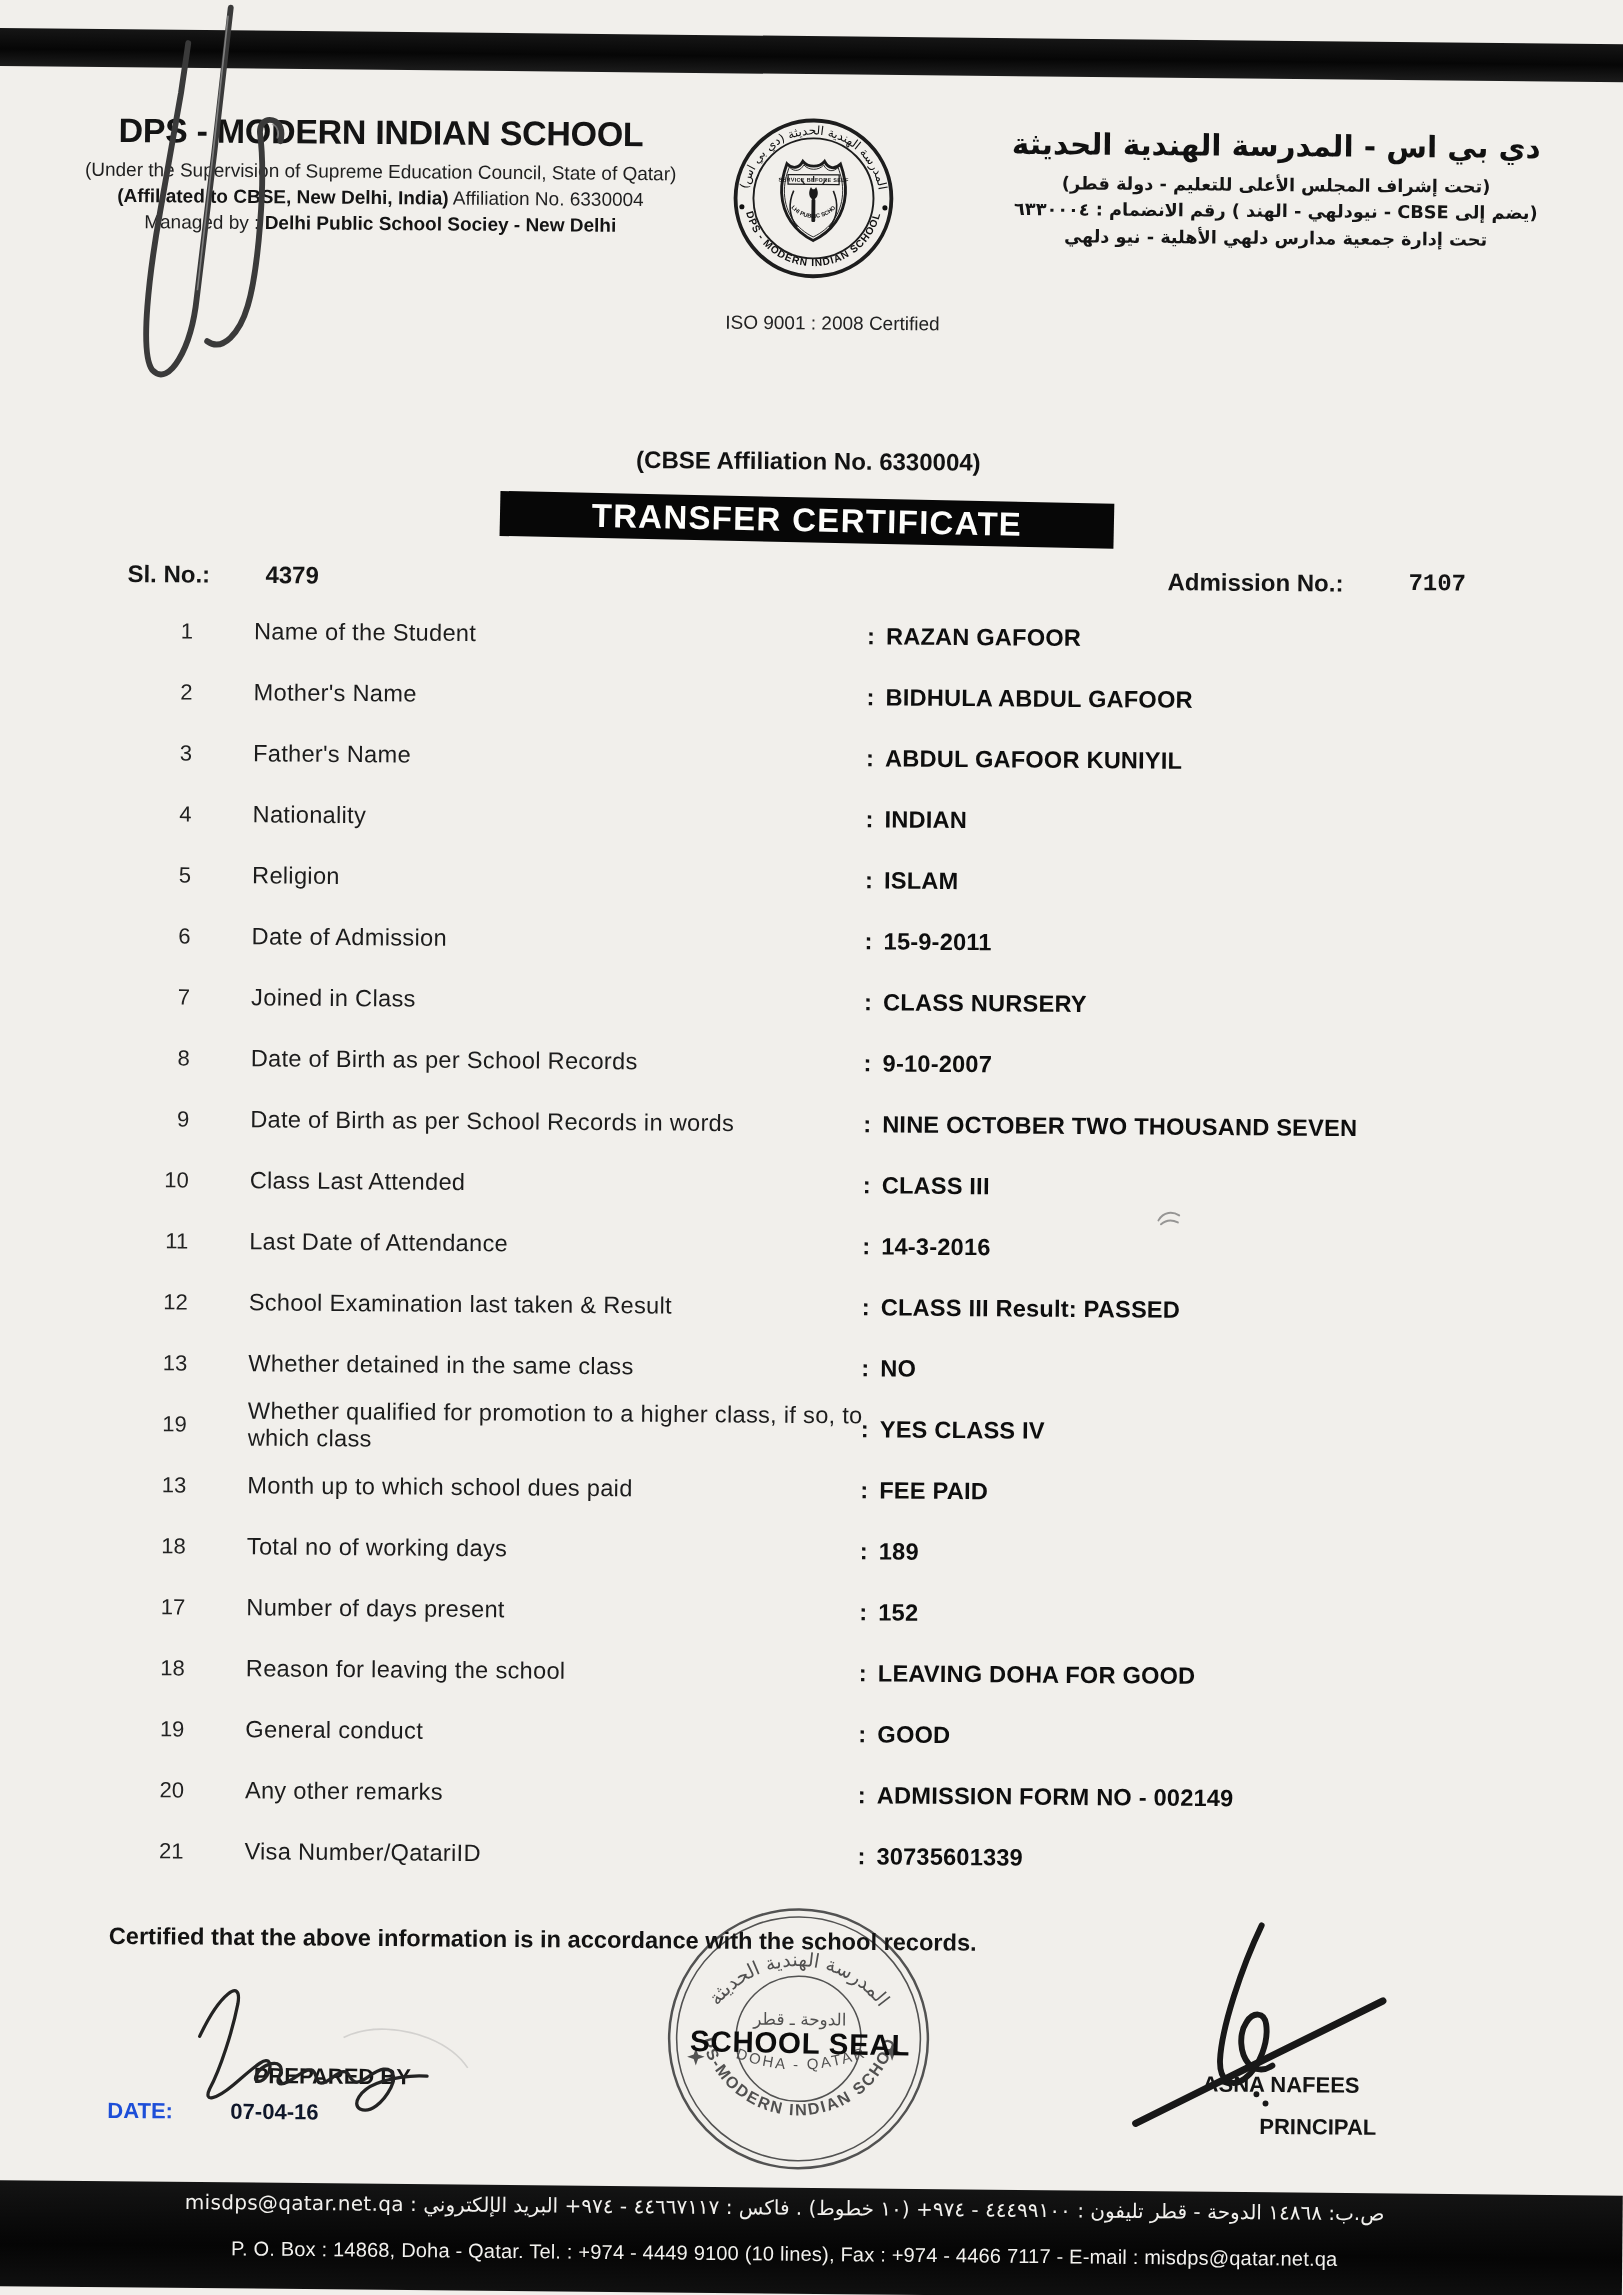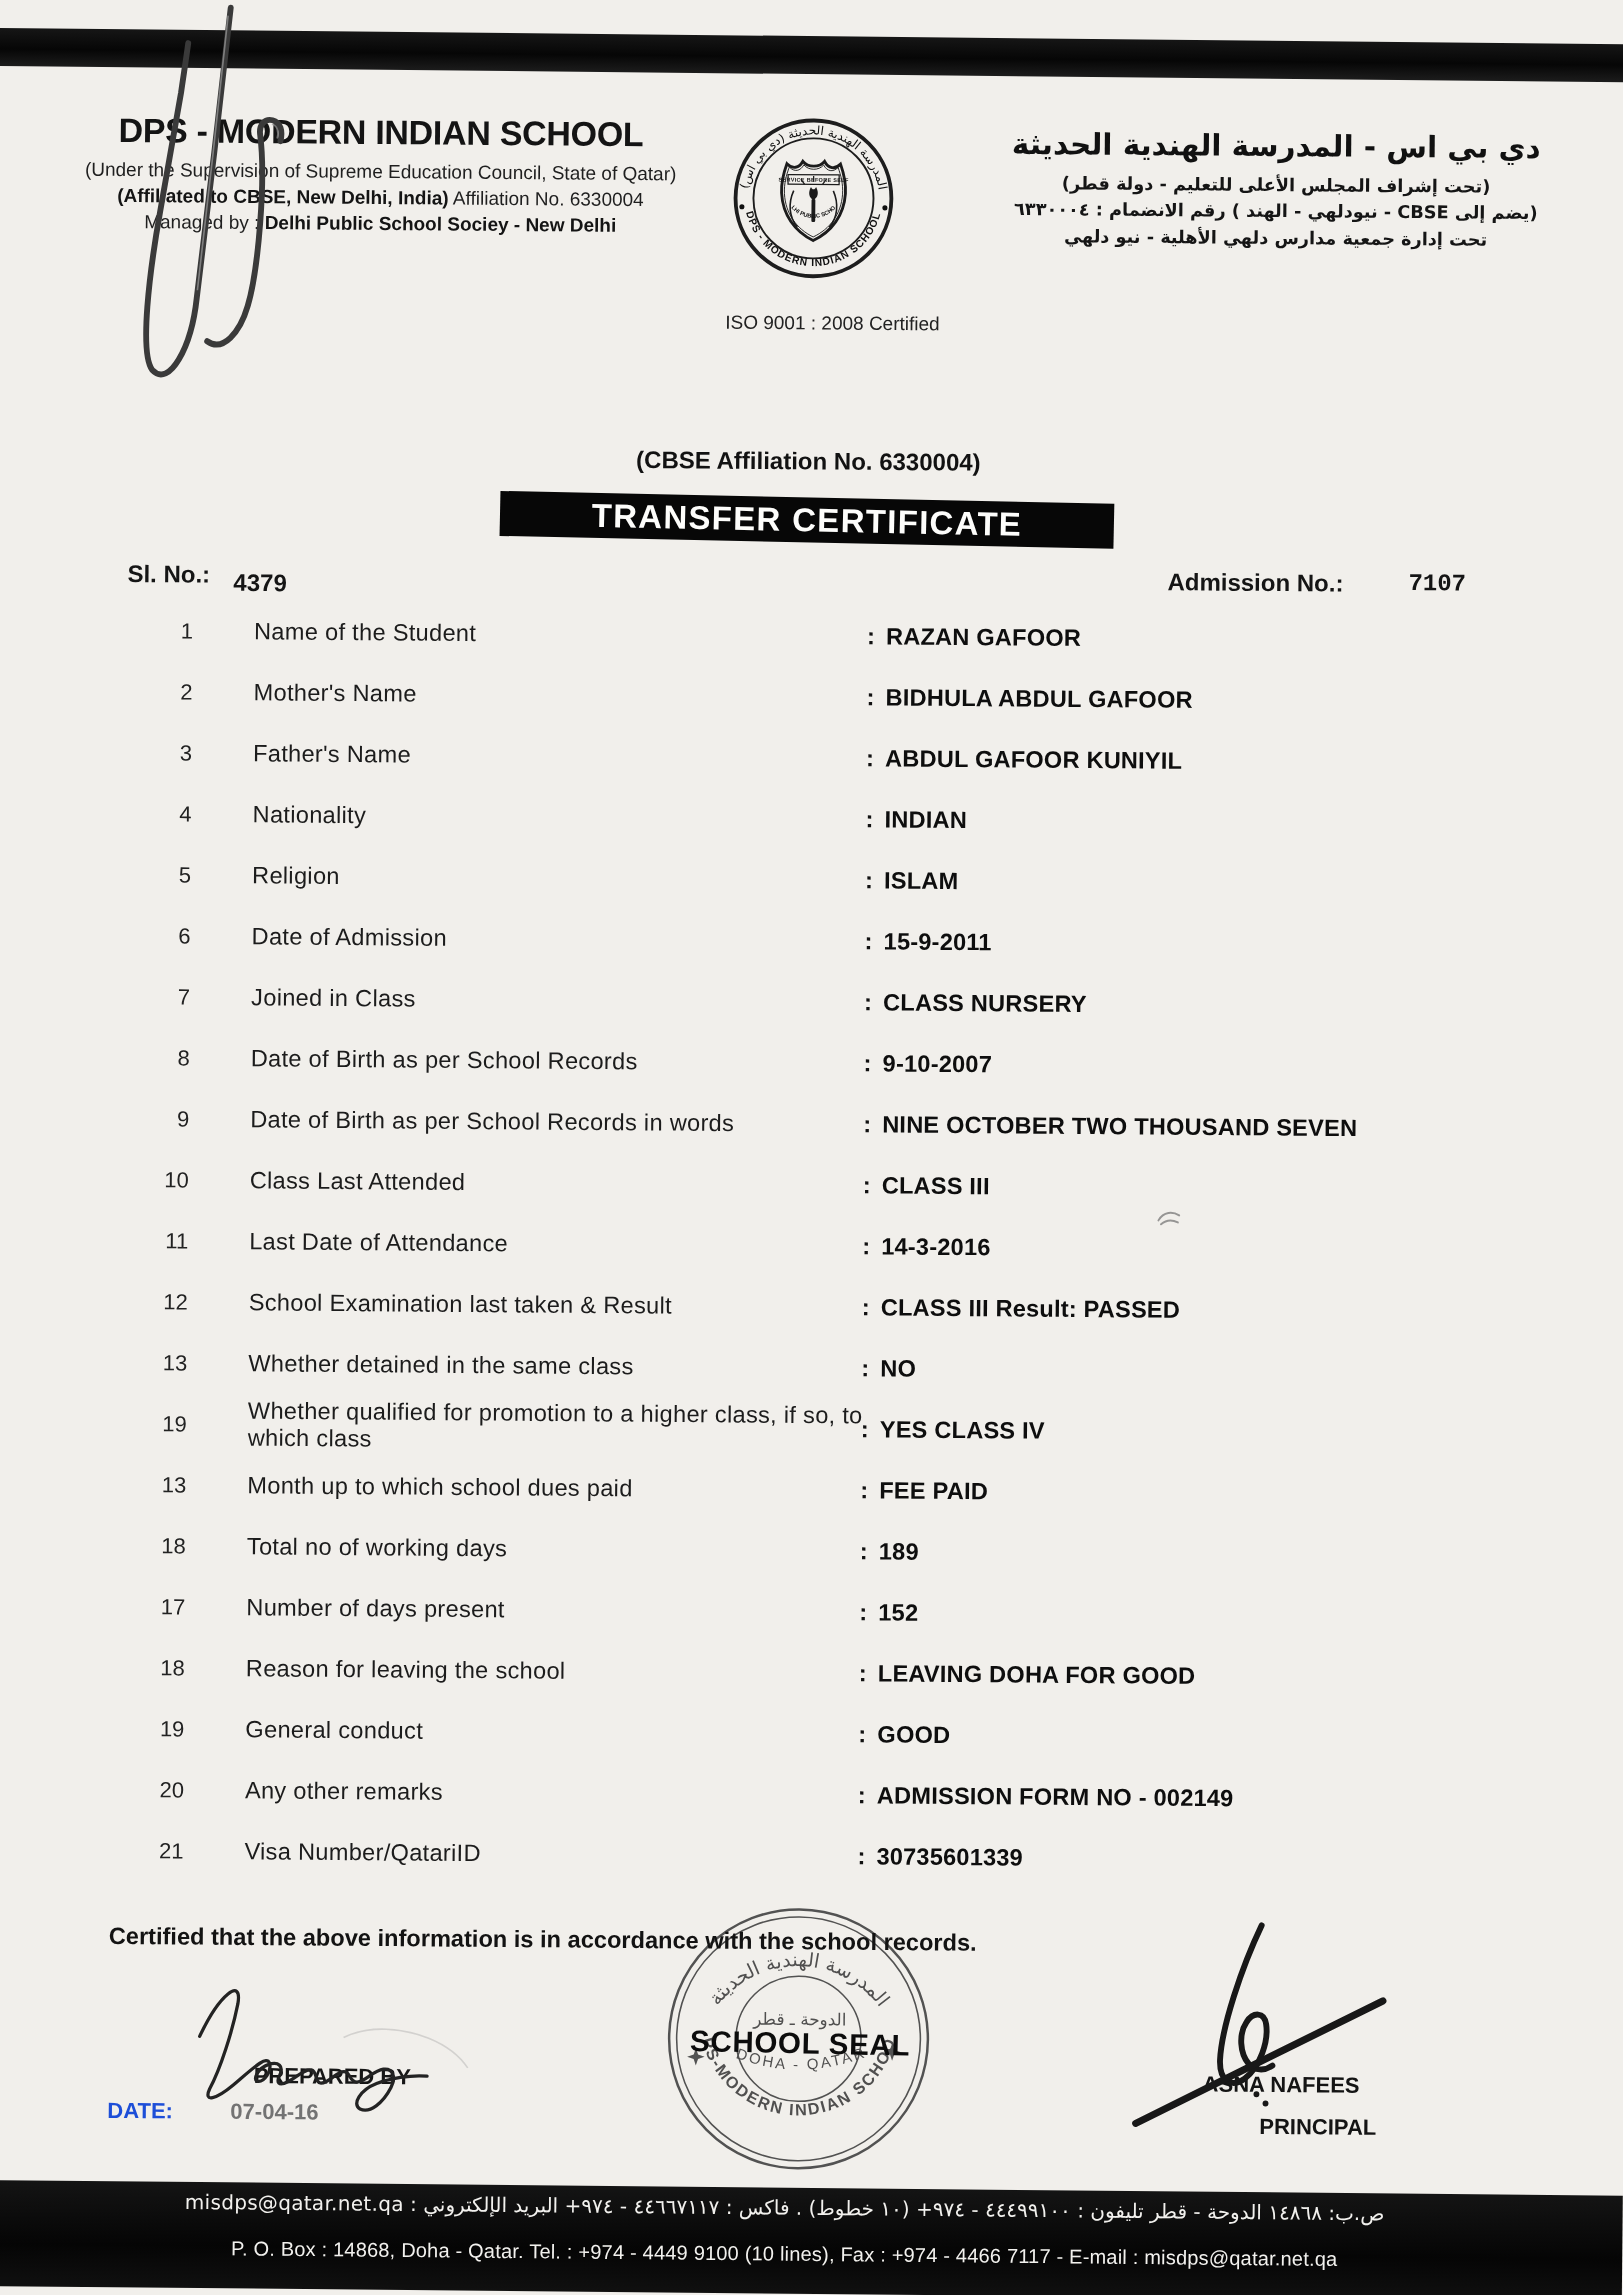--- a/index.html
+++ b/index.html
@@ -33,42 +33,42 @@
   .iso-line{position:absolute;left:681px;top:306px;width:308px;text-align:center;font-size:19px;color:#222;}
 
   .cbse-line{position:absolute;left:0;top:441px;width:1624px;text-align:center;
              font-size:24px;font-weight:bold;color:#121212;}
   .title-bar{position:absolute;left:504px;top:491px;width:614px;height:45px;background:#070707;
              transform:rotate(0.75deg);display:flex;align-items:center;justify-content:center;}
   .title-bar span{color:#fdfdfb;font-size:33px;font-weight:bold;letter-spacing:1.3px;}
 
   .slrow{position:absolute;left:0;top:559px;width:1624px;height:33px;font-size:24px;font-weight:bold;color:#151515;}
   .slrow .sl-l{position:absolute;left:124px;margin-left:8px;}
-  .slrow .sl-v{position:absolute;left:238px;margin-top:8px;}
+  .slrow .sl-v{position:absolute;left:270px;}
   .slrow .ad-l{position:absolute;left:1172px;}
   .slrow .ad-v{position:absolute;left:1413px;font-family:Liberation Mono, monospace;}
 
   
   .rows{position:absolute;left:0;top:599px;width:1624px;}
   .row{position:relative;height:61px;}
   .row .num{position:absolute;left:151px;width:47px;top:50%;transform:translateY(-50%);
             text-align:right;font-size:22px;color:#222;}
   .row .lbl{position:absolute;left:259px;width:641px;top:50%;transform:translateY(-50%);
             font-size:23.6px;line-height:1.16;letter-spacing:0.3px;color:#1c1c1c;}
   .row .col{position:absolute;left:872px;top:50%;transform:translateY(-50%);
             font-size:23.6px;font-weight:bold;color:#111;}
   .row .val{position:absolute;left:891px;width:687px;top:50%;transform:translateY(-50%);
             font-size:23.6px;font-weight:bold;letter-spacing:0.2px;color:#0e0e0e;}
 
   .certified{position:absolute;left:124px;top:1922px;width:1375px;font-size:23.6px;font-weight:bold;
              color:#131313;z-index:6;}
 
   .prepared{position:absolute;left:270px;top:2061px;font-size:22px;font-weight:bold;color:#161616;z-index:4;}
   .date-l{position:absolute;left:124px;top:2097px;font-size:22px;font-weight:bold;color:#1d4ed8;}
-  .date-v{position:absolute;left:247px;top:2097px;font-size:22px;font-weight:bold;color:#737373;}
+  .date-v{position:absolute;left:247px;top:2097px;font-size:22px;font-weight:bold;color:#0f172a;}
   .seal-wrap{position:absolute;left:677px;top:1895px;width:275px;height:275px;z-index:5;opacity:.88;}
   .seal-text{position:absolute;left:706px;top:2020px;font-size:29.5px;font-weight:bold;color:#0c0c0c;
              letter-spacing:0.7px;transform:rotate(0.8deg);z-index:6;}
   .sig-left{position:absolute;left:196px;top:1956px;width:301px;height:164px;z-index:5;}
   .sig-right{position:absolute;left:1138px;top:1906px;width:288px;height:223px;z-index:7;}
   .principal-name{position:absolute;left:1219px;top:2062px;font-size:22px;font-weight:bold;color:#141414;z-index:6;}
   .principal-title{position:absolute;left:1276px;top:2104px;font-size:22px;font-weight:bold;color:#141414;z-index:6;}
 
   .paperclip{position:absolute;left:92px;top:-3.9px;width:216px;height:425px;z-index:60;}
   .smudge{position:absolute;left:1164px;top:1197px;width:30px;height:22px;z-index:3;opacity:.65;}

